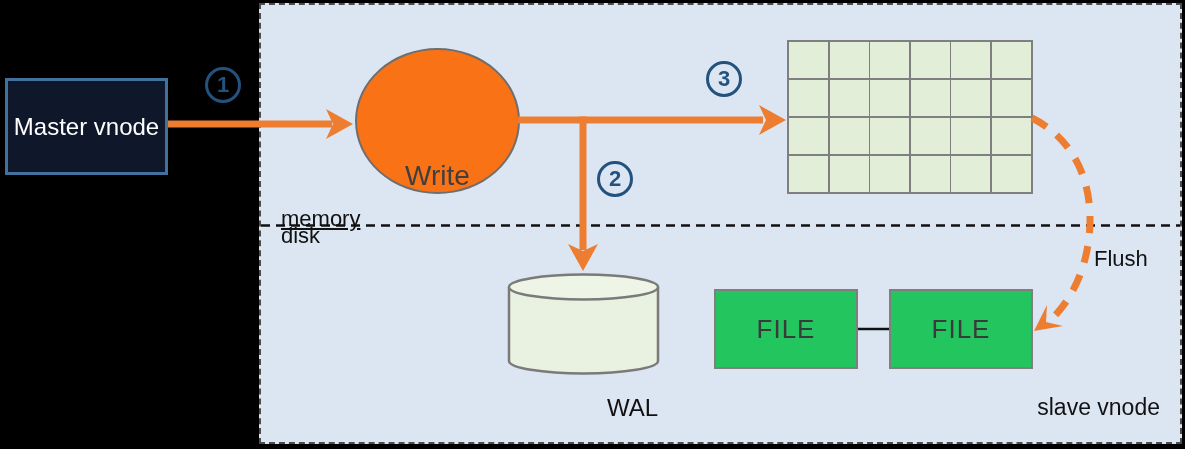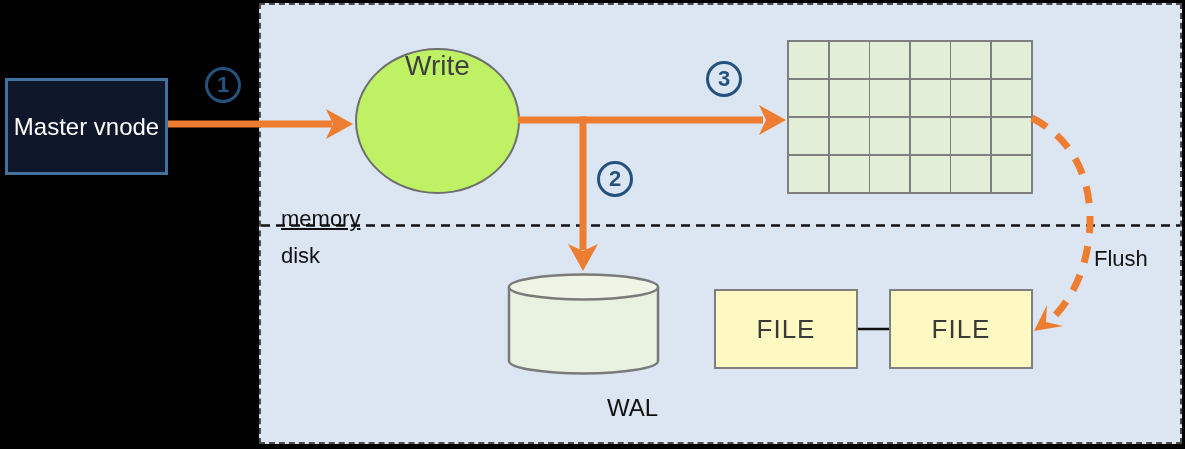--- a/index.html
+++ b/index.html
@@ -13,48 +13,48 @@
   }
   .abs{position:absolute;}
   .master-box{
     left:5px;top:78px;width:163px;height:97px;box-sizing:border-box;
     background:#0f172a;border:3px solid #41719c;color:#fff;
     display:flex;align-items:center;justify-content:center;text-align:center;
     font-size:24px;line-height:1.25;
   }
   .write-ellipse{
     left:355px;top:48px;width:165px;height:146px;box-sizing:border-box;
-    background:#bef264;border:2.5px solid #6e6e6e;border-radius:50%;
-    display:flex;align-items:flex-start;justify-content:center;
+    background:#f97316;border:2.5px solid #6e6e6e;border-radius:50%;
+    display:flex;align-items:flex-end;justify-content:center;
     font-size:28px;color:#3f3f3f;
   }
   .mem-table{
     left:787px;top:40px;width:246px;height:154px;box-sizing:border-box;
     display:grid;border:2px solid #7f7f7f;background:#7f7f7f;gap:1.5px;
   }
   .mem-table .cell{background:#e3eed9;}
   .file-box{
     width:144px;height:80px;box-sizing:border-box;top:289px;
-    background:#fef9c3;border:2.5px solid #7f7f7f;color:#3a3a3a;
+    background:#22c55e;border:2.5px solid #7f7f7f;color:#3a3a3a;
     display:flex;align-items:center;justify-content:center;
     font-size:26px;letter-spacing:1px;
   }
   .file-1{left:714px;}
   .file-2{left:889px;}
   .step-circle{
     width:36px;height:36px;box-sizing:border-box;border:3px solid #24527e;
     border-radius:50%;color:#24527e;display:flex;align-items:center;justify-content:center;
     font-size:22px;font-weight:600;background:transparent;
   }
   .step-1{left:205px;top:67px;}
   .step-2{left:597px;top:161px;}
   .step-3{left:706px;top:61px;}
   .plain-label{color:#111;font-size:22px;}
   .memory-label{left:281px;top:206px;text-decoration:underline;}
-  .disk-label{left:281px;top:243px;}
+  .disk-label{left:281px;top:223px;}
   .wal-label{left:509px;top:394px;width:149px;text-align:right;font-size:24px;}
   .flush-label{left:1094px;top:246px;font-size:22px;}
   .slave-label{left:1000px;top:394px;width:160px;text-align:right;font-size:23px;}
   svg.overlay{position:absolute;left:0;top:0;pointer-events:none;}
 </style>
 </head>
 <body>
 
 <div class="stage">
 
@@ -141,14 +141,15 @@
     <span>2</span>
   </div>
   <div class="abs step-circle step-3">
     <span>3</span>
   </div>
 
   <div class="abs plain-label memory-label">memory</div>
   <div class="abs plain-label disk-label">disk</div>
   <div class="abs plain-label wal-label">WAL</div>
   <div class="abs plain-label flush-label">Flush</div>
+  <div class="abs plain-label slave-label">slave vnode</div>
 
 </div>
 
 </body></html>

